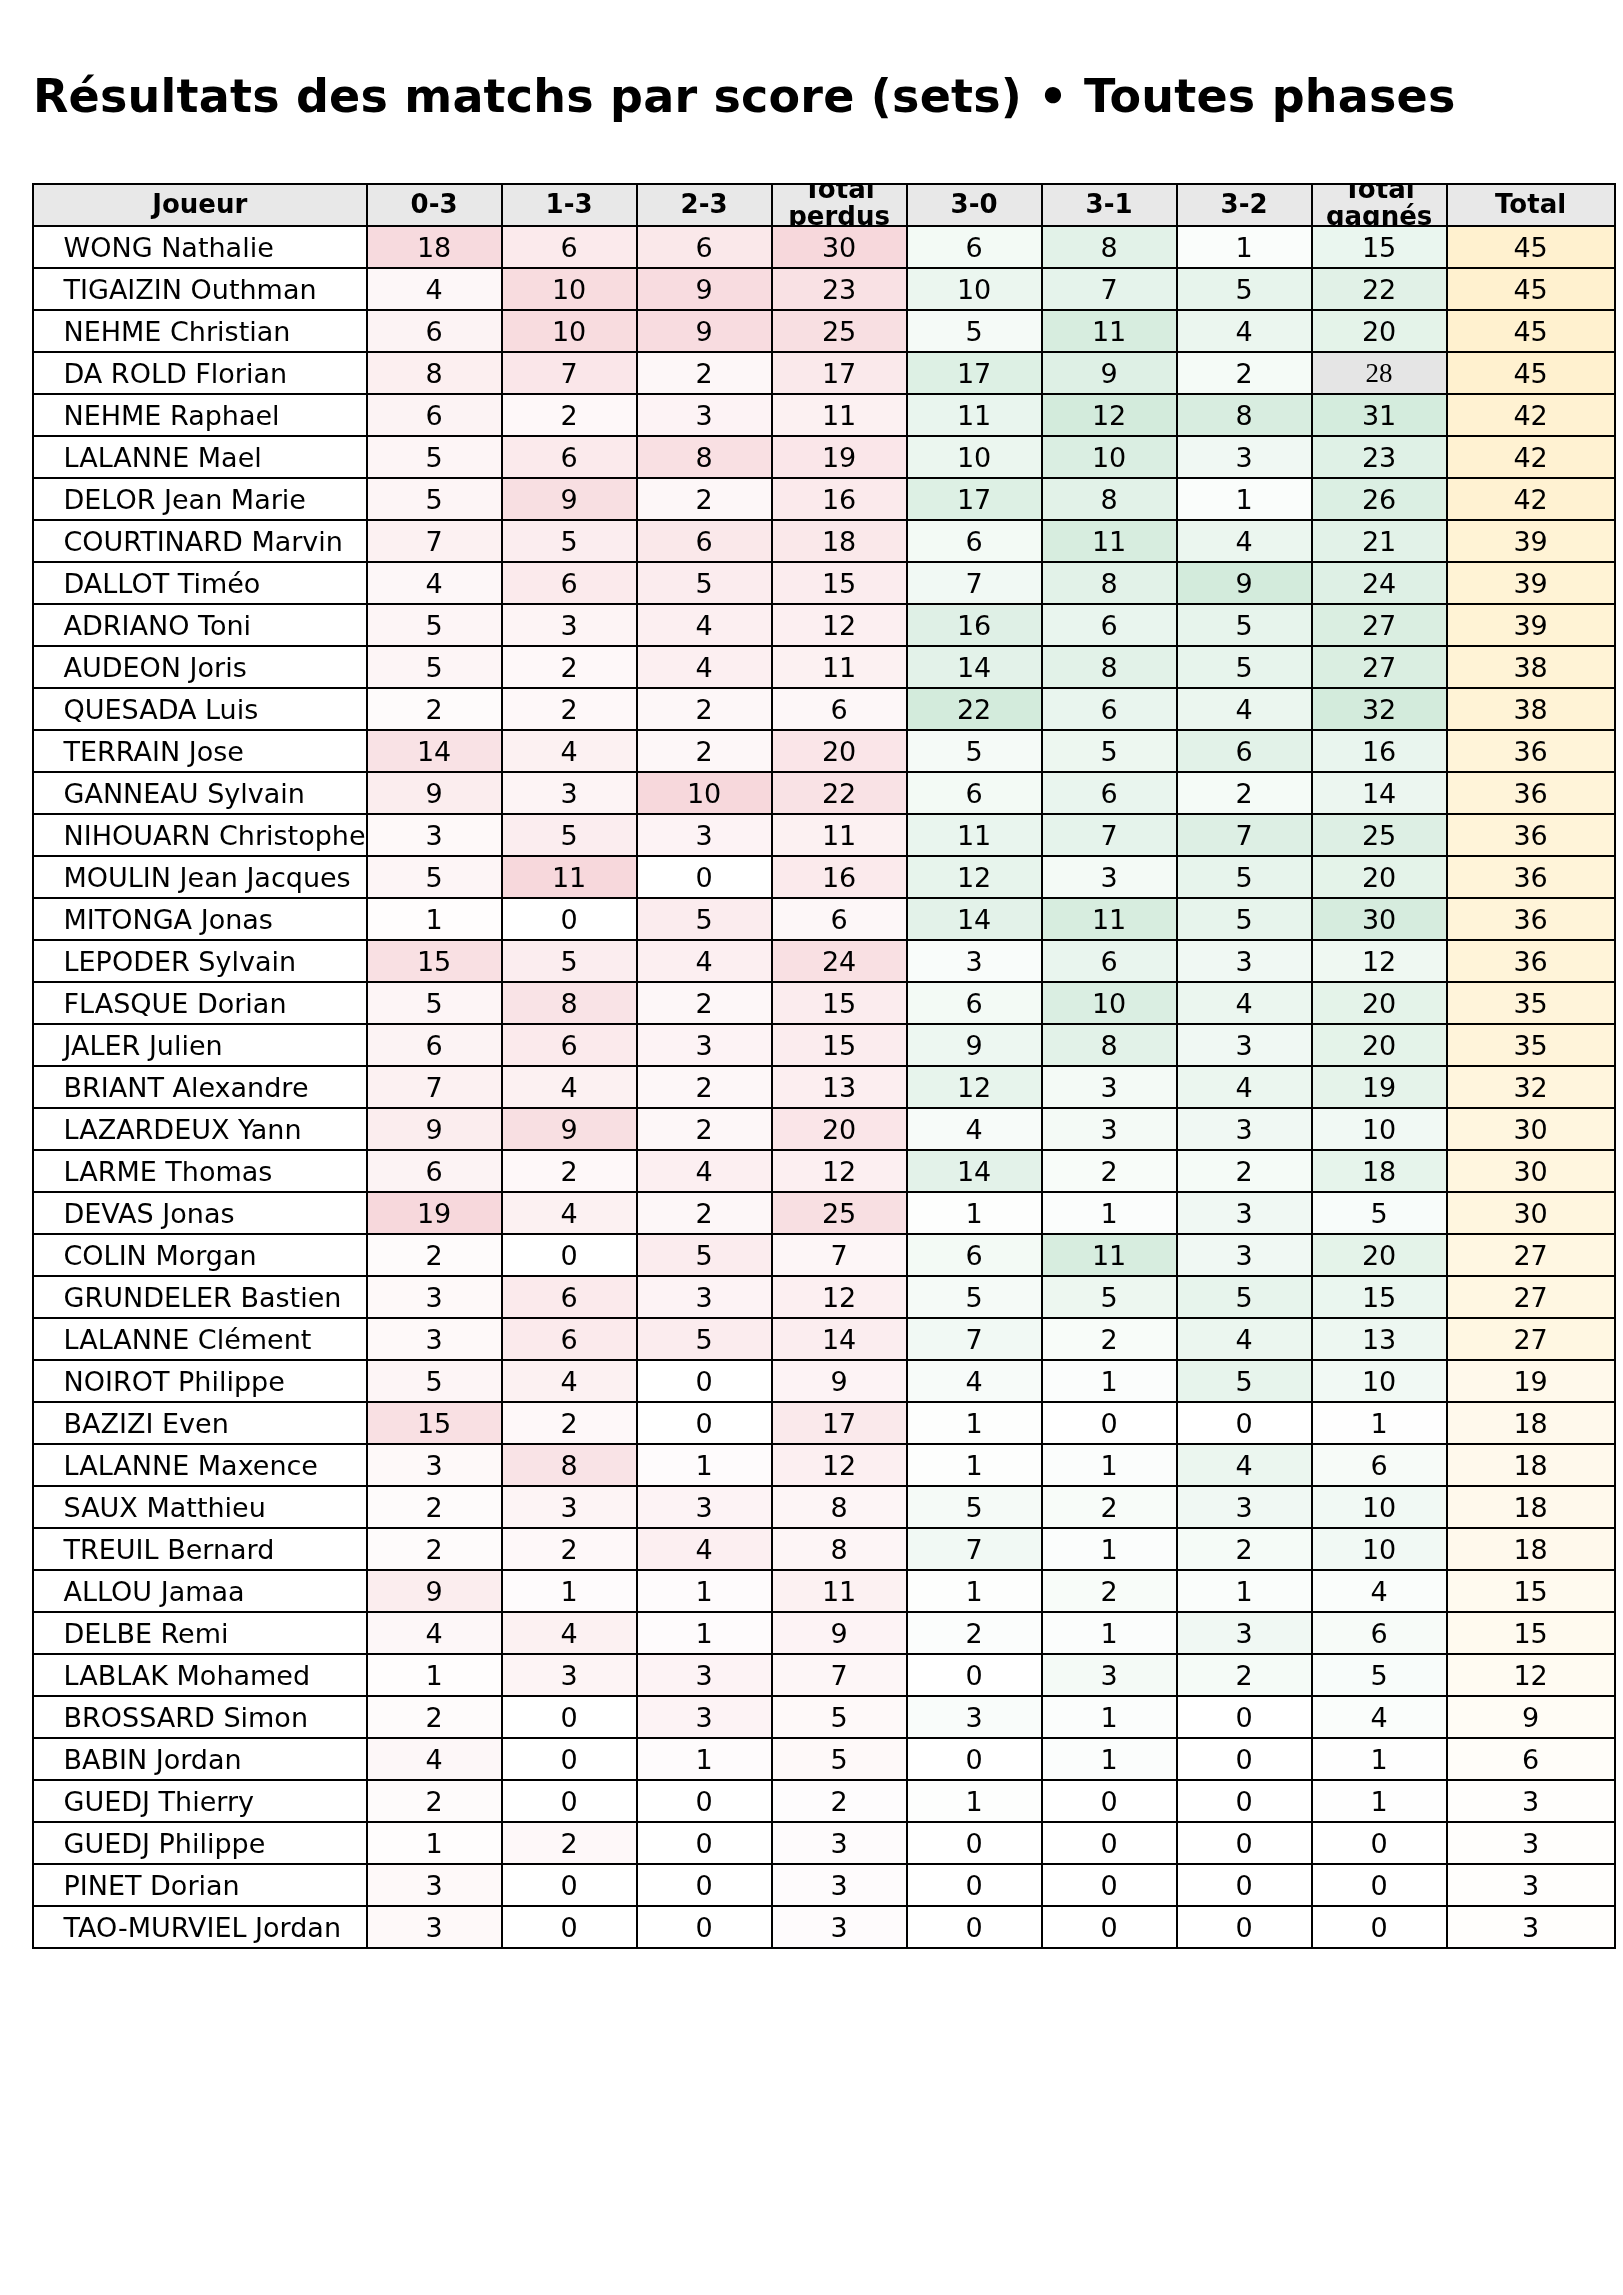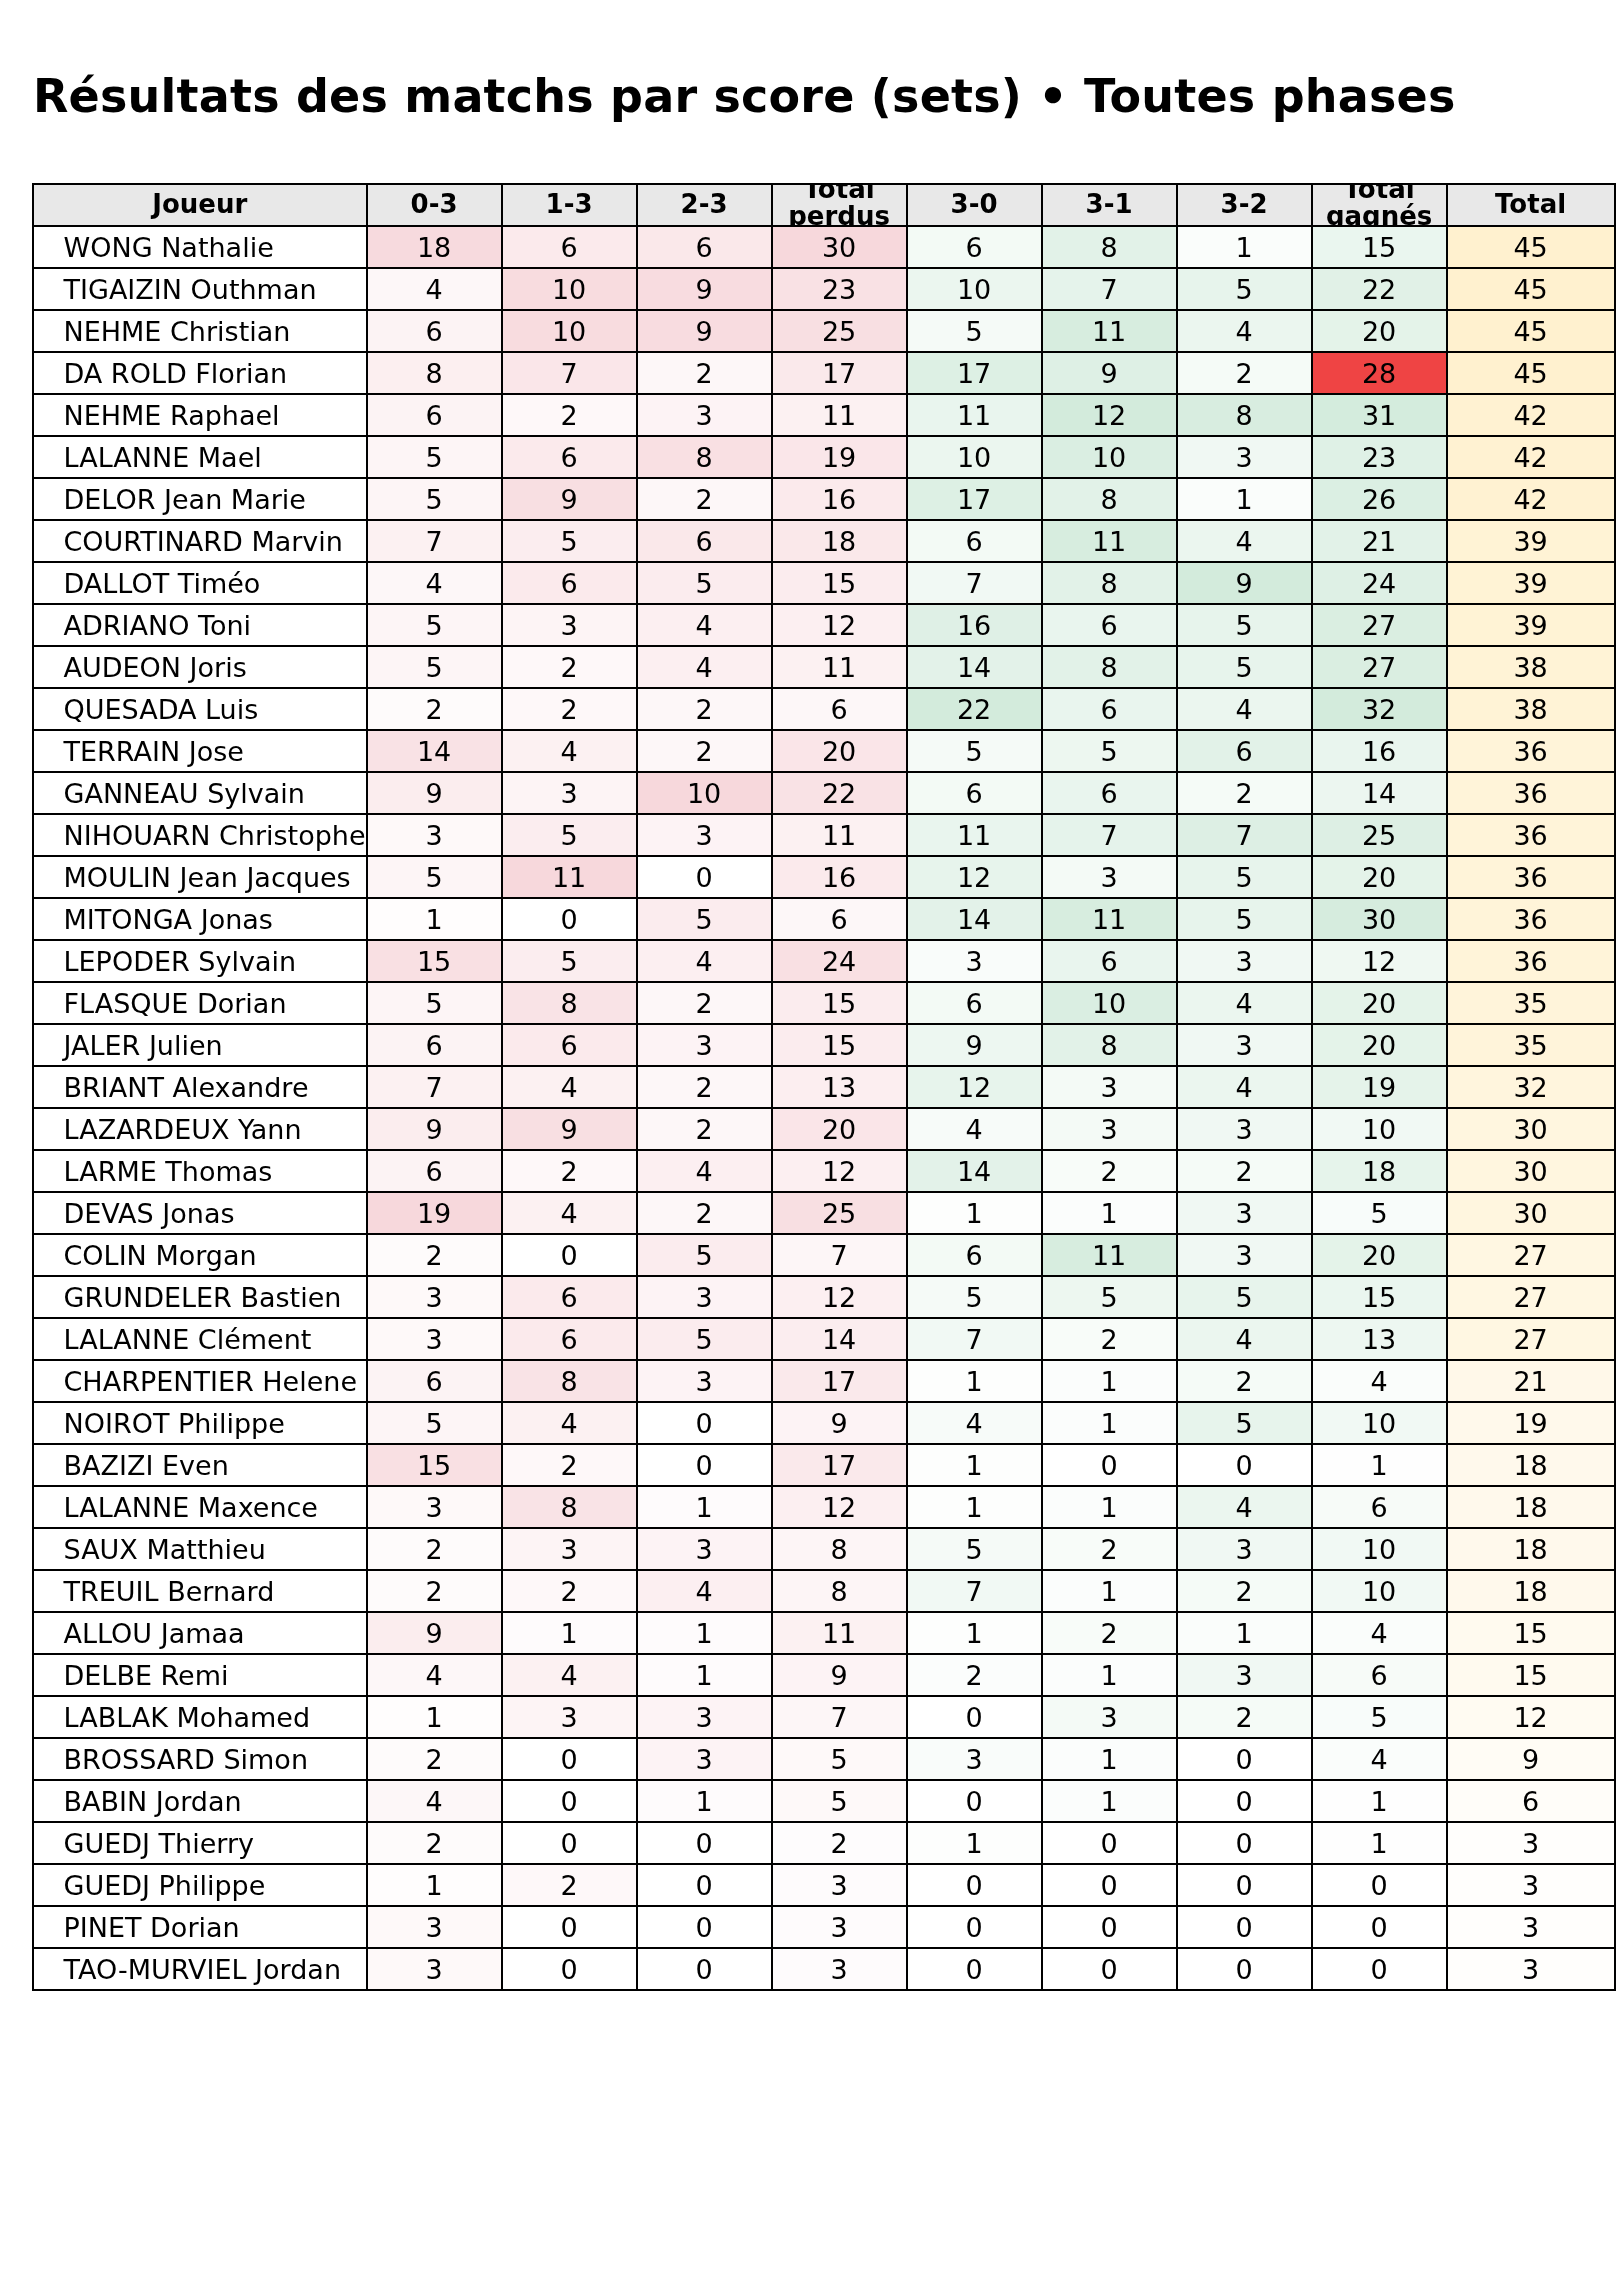--- a/index.html
+++ b/index.html
@@ -98,21 +98,21 @@
       </tr>
       <tr>
         <td class="name">DA ROLD Florian</td>
         <td style="background: rgb(252, 239, 240);">8</td>
         <td style="background: rgb(250, 230, 233);">7</td>
         <td style="background: rgb(253, 247, 248);">2</td>
         <td style="background: rgb(250, 233, 235);">17</td>
         <td style="background: rgb(221, 240, 228);">17</td>
         <td style="background: rgb(222, 240, 229);">9</td>
         <td style="background: rgb(245, 251, 247);">2</td>
-        <td style="background: #ef4444;">28</td>
+        <td style="background: #e5e5e5; font-family: Liberation Serif, serif;">28</td>
         <td style="background: rgb(255, 241, 207);">45</td>
       </tr>
       <tr>
         <td class="name">NEHME Raphael</td>
         <td style="background: rgb(252, 243, 244);">6</td>
         <td style="background: rgb(254, 248, 249);">2</td>
         <td style="background: rgb(253, 243, 245);">3</td>
         <td style="background: rgb(252, 241, 242);">11</td>
         <td style="background: rgb(233, 245, 238);">11</td>
         <td style="background: rgb(211, 235, 220);">12</td>
@@ -378,32 +378,20 @@
         <td style="background: rgb(251, 234, 236);">6</td>
         <td style="background: rgb(251, 236, 238);">5</td>
         <td style="background: rgb(251, 237, 239);">14</td>
         <td style="background: rgb(241, 249, 244);">7</td>
         <td style="background: rgb(248, 252, 249);">2</td>
         <td style="background: rgb(235, 246, 239);">4</td>
         <td style="background: rgb(237, 247, 241);">13</td>
         <td style="background: rgb(255, 247, 226);">27</td>
       </tr>
       <tr>
-        <td class="name">CHARPENTIER Helene</td>
-        <td style="background: rgb(252, 243, 244);">6</td>
-        <td style="background: rgb(249, 227, 230);">8</td>
-        <td style="background: rgb(253, 243, 245);">3</td>
-        <td style="background: rgb(250, 233, 235);">17</td>
-        <td style="background: rgb(253, 254, 253);">1</td>
-        <td style="background: rgb(251, 253, 252);">1</td>
-        <td style="background: rgb(245, 251, 247);">2</td>
-        <td style="background: rgb(250, 253, 251);">4</td>
-        <td style="background: rgb(255, 248, 233);">21</td>
-      </tr>
-      <tr>
         <td class="name">NOIROT Philippe</td>
         <td style="background: rgb(253, 245, 246);">5</td>
         <td style="background: rgb(252, 241, 242);">4</td>
         <td style="background: rgb(255, 255, 255);">0</td>
         <td style="background: rgb(253, 243, 245);">9</td>
         <td style="background: rgb(247, 251, 249);">4</td>
         <td style="background: rgb(251, 253, 252);">1</td>
         <td style="background: rgb(231, 244, 236);">5</td>
         <td style="background: rgb(241, 249, 244);">10</td>
         <td style="background: rgb(255, 249, 235);">19</td>

